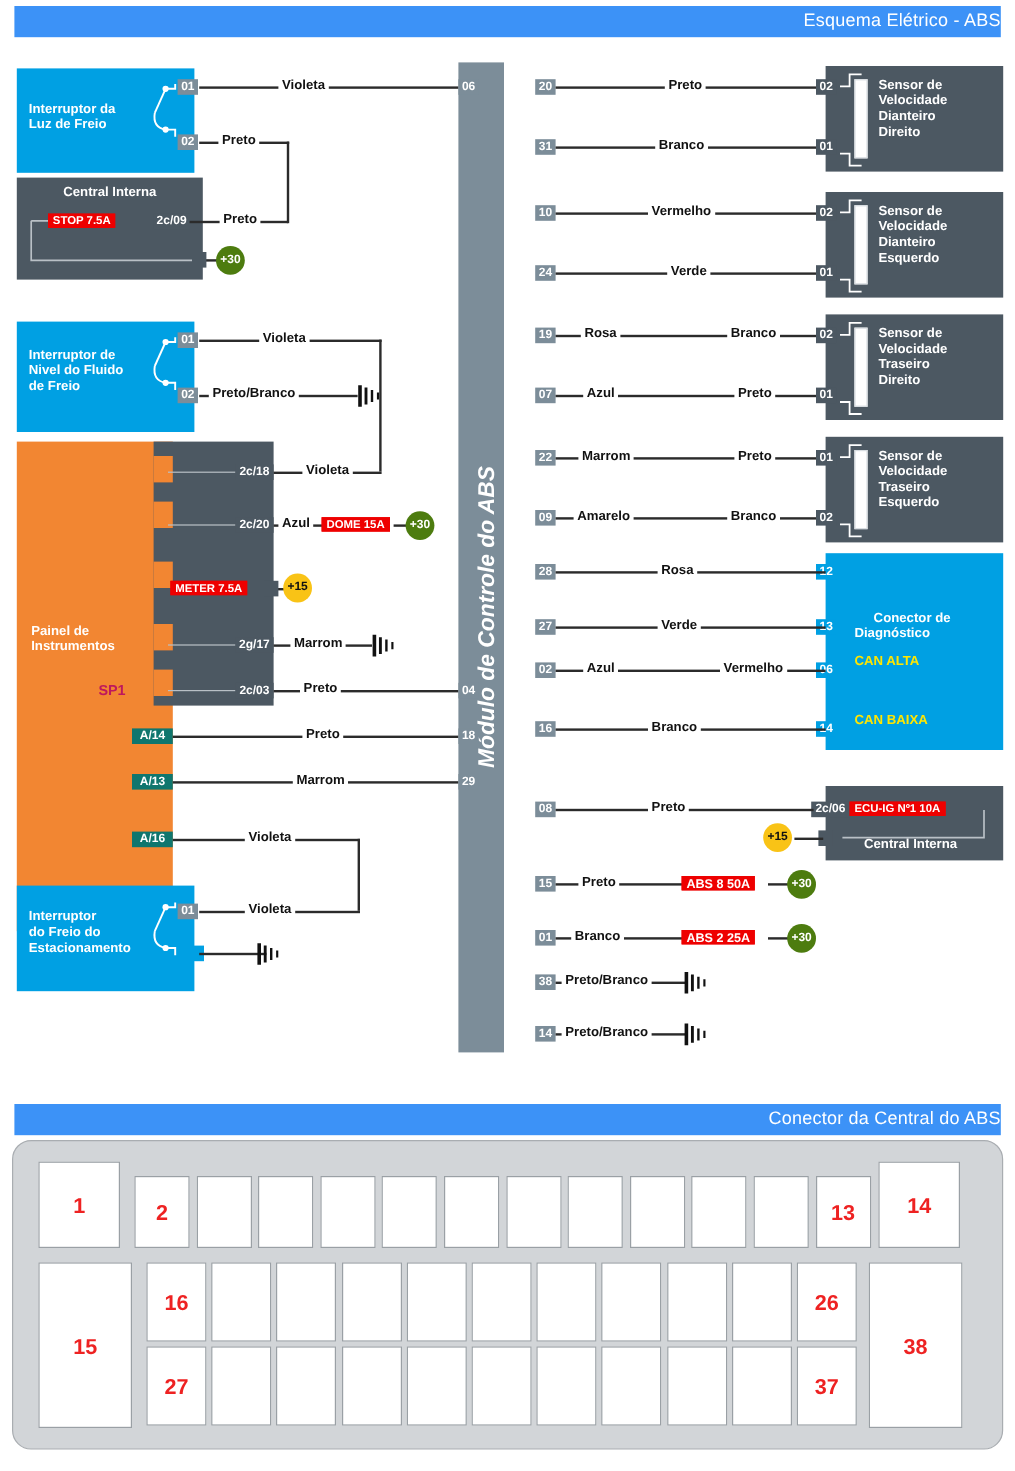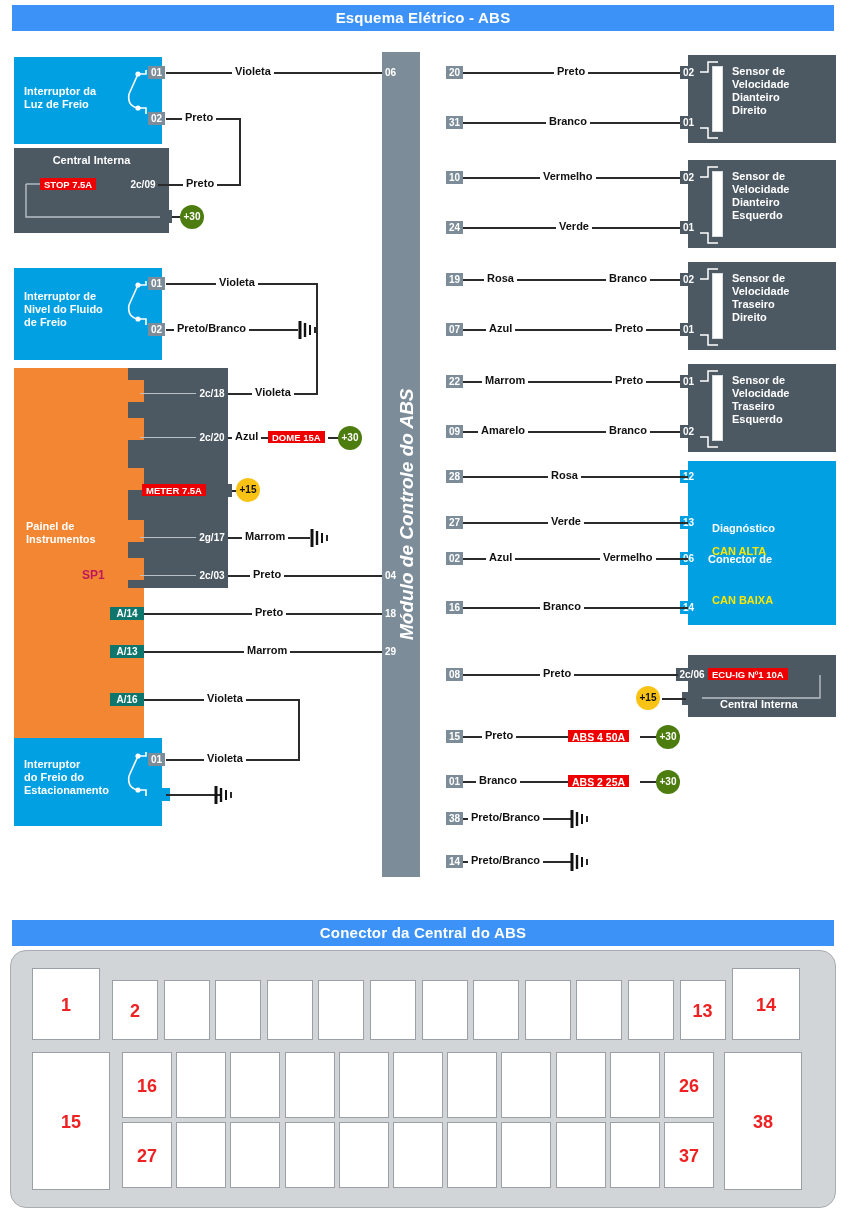--- a/index.html
+++ b/index.html
@@ -10,23 +10,23 @@
     font-family:"Liberation Sans", sans-serif;
     position:relative;
     overflow:hidden;
   }
 
   
   .section-header {
     position:absolute;
     background:#3c92f7;
     color:#ffffff;
-    font-weight:bold;
+    font-weight:normal;
     font-size:15px;
-    text-align:center;
+    text-align:right;
     line-height:26px;
     letter-spacing:.2px;
   }
 
   
   .blk { position:absolute; }
   .blue-box {
     background:#00a0e3;
     color:#ffffff;
     font-weight:bold;
@@ -435,21 +435,21 @@
 <div class="pin" style="left:446px; top:375px;">22</div>
 <div class="wire" style="left:463px; top:381px; width:217px;"></div>
 <div class="wlabel" style="left:482px; top:374px;">Marrom</div>
 <div class="wlabel" style="left:612px; top:374px;">Preto</div>
 <div class="pin" style="left:446px; top:425px;">09</div>
 <div class="wire" style="left:463px; top:431px; width:217px;"></div>
 <div class="wlabel" style="left:478px; top:424px;">Amarelo</div>
 <div class="wlabel" style="left:606px; top:424px;">Branco</div>
 
 <div class="blk blue-box" style="left:688px; top:461px; width:148px; height:164px;">
-  <div style="position:absolute; left:20px; top:48px;margin-top:44px;">Conector de</div>
+  <div style="position:absolute; left:40px; top:48px;">Conector de</div>
   <div style="position:absolute; left:24px; top:61px;">Diagnóstico</div>
 </div>
 <div class="can-text" style="left:712px; top:545px;">CAN ALTA</div>
 <div class="can-text" style="left:712px; top:594px;">CAN BAIXA</div>
 
 <div class="pin pin-blue" style="left:680px; top:470px;">12</div>
 <div class="pin" style="left:446px; top:470px;">28</div>
 <div class="wire" style="left:463px; top:476px; width:225px;"></div>
 <div class="wlabel" style="left:548px; top:469px;">Rosa</div>
 
@@ -480,21 +480,21 @@
 <div class="wire" style="left:662px; top:698px; width:24px;"></div>
 <div class="node15" style="left:636px; top:686px;">+15</div>
 
 <div class="pin" style="left:446px; top:668px;">08</div>
 <div class="wire" style="left:463px; top:674px; width:215px;"></div>
 <div class="wlabel" style="left:540px; top:667px;">Preto</div>
 
 <div class="pin" style="left:446px; top:730px;">15</div>
 <div class="wire" style="left:463px; top:736px; width:108px;"></div>
 <div class="wlabel" style="left:482px; top:729px;">Preto</div>
-<div class="fuse" style="left:568px; top:730px; font-size:10.5px;">ABS 4  50A</div>
+<div class="fuse" style="left:568px; top:730px; font-size:10.5px;">ABS 8  50A</div>
 <div class="wire" style="left:640px; top:736px; width:22px;"></div>
 <div class="node30" style="left:656px; top:725px;">+30</div>
 
 <div class="pin" style="left:446px; top:775px;">01</div>
 <div class="wire" style="left:463px; top:781px; width:108px;"></div>
 <div class="wlabel" style="left:476px; top:774px;">Branco</div>
 <div class="fuse" style="left:568px; top:775px; font-size:10.5px;">ABS 2  25A</div>
 <div class="wire" style="left:640px; top:781px; width:22px;"></div>
 <div class="node30" style="left:656px; top:770px;">+30</div>
 

